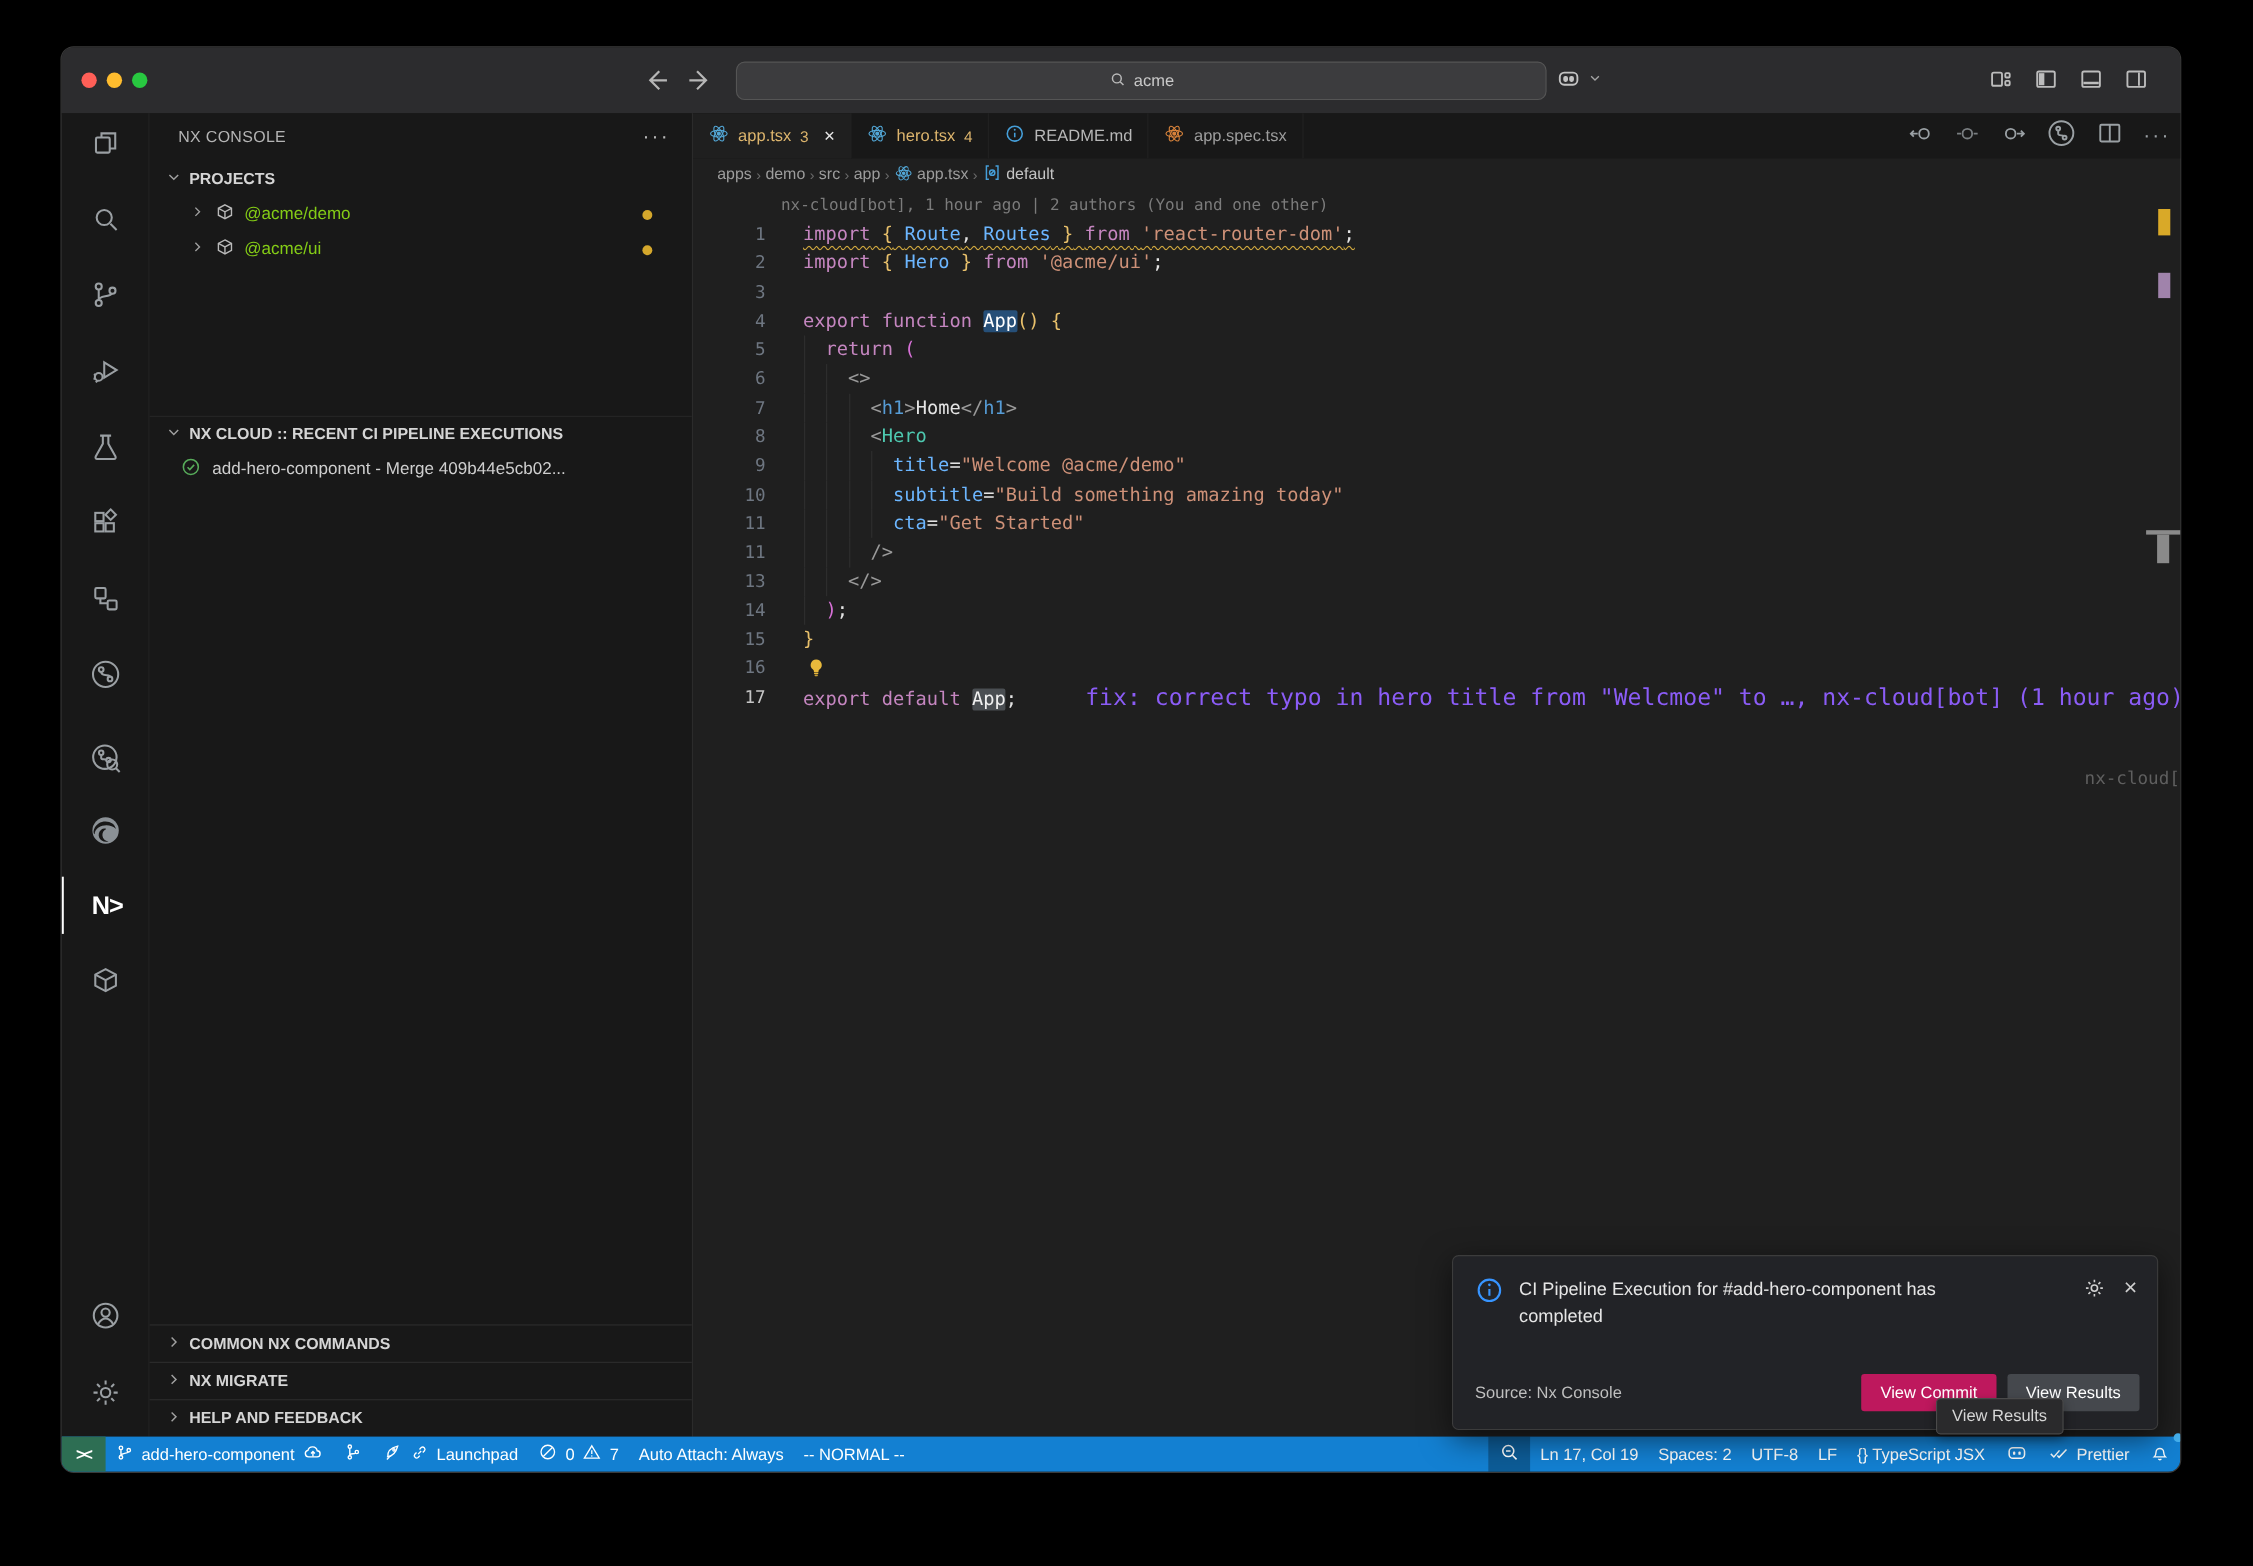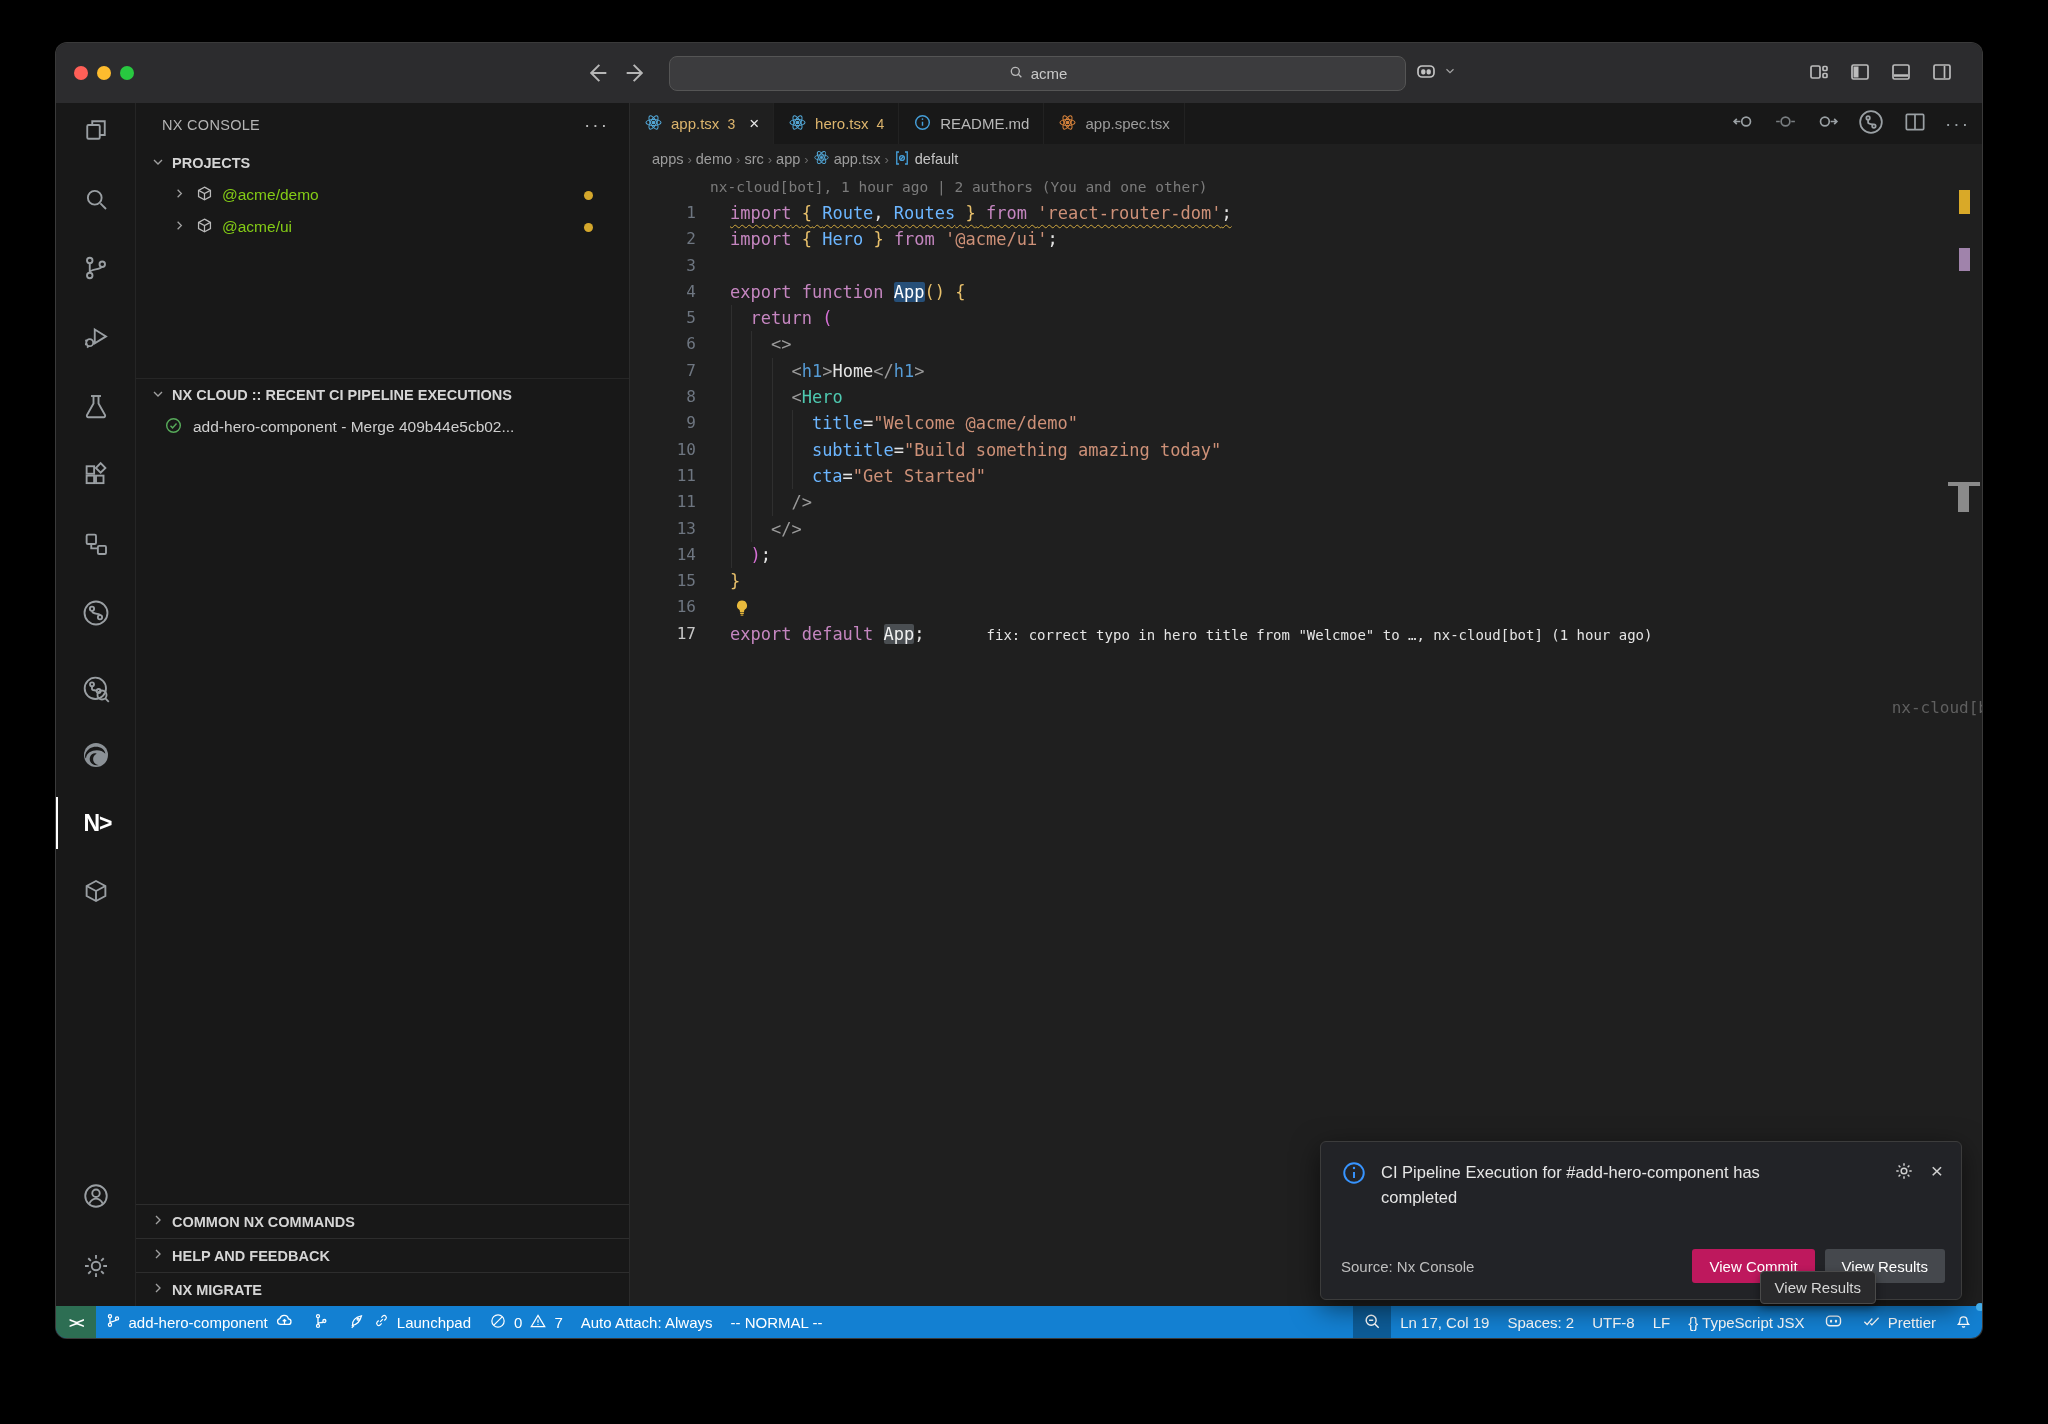--- a/index.html
+++ b/index.html
@@ -55,21 +55,21 @@
   .ln.cur{color:#c6c6c6;}
   .lc{margin-left:34px;position:relative;}
   .guide{position:absolute;top:0;bottom:0;width:1px;background:#2f2f2f;}
   .tok-kw{color:#c586c0;} .tok-gold{color:#e8c06b;} .tok-pink{color:#d670d6;}
   .tok-ent{color:#6cb6ff;} .tok-tag{color:#569cd6;} .tok-cmp{color:#4ec9b0;}
   .tok-attr{color:#6cb6ff;} .tok-str{color:#ce9178;} .tok-pun{color:#9a9a9a;} .tok-txt{color:#e4e4e4;}
   .tok-hlb{background:#264f78;color:#fff;border-radius:2px;}
   .tok-hlg{background:#4a4e52;color:#f0f0f0;border-radius:2px;}
   .squiggle{text-decoration:underline wavy #cfa73e;text-decoration-thickness:1.3px;text-underline-offset:5px;}
   .bulb{display:inline-block;vertical-align:middle;margin-left:2px;}
-  .inline-blame{color:#e5e5e5;font-size:14px;margin-left:62px;}
+  .inline-blame{color:#8b5cf6;font-size:21px;margin-left:62px;}
   .right-edge-text{position:absolute;right:-6px;top:524px;color:#5f5f5f;font-size:16px;white-space:pre;}
   .ruler-mark{position:absolute;right:12px;width:11px;}
   
   .statusbar{position:absolute;left:0;right:0;bottom:0;height:32px;background:#1380d2;display:flex;align-items:center;color:#fff;font-size:15px;}
   .sb-item{display:flex;align-items:center;gap:7px;padding:0 9px;height:100%;}
   .sb-remote{background:#2d6e53;padding:0 13px;font-weight:bold;letter-spacing:-2px;font-size:15px;}
   .sb-right{margin-left:auto;display:flex;align-items:center;height:100%;}
   .sb-zoom{background:rgba(0,0,0,.28);}
   .bell-wrap{position:relative;}
   .bell-dot{position:absolute;right:-2px;top:-3px;width:8px;height:8px;border-radius:50%;background:#46b2f0;}
@@ -315,27 +315,27 @@
         <div class="sec-header">
           <span><svg viewBox="0 0 24 24" width="16" height="16" fill="none" stroke="#a0a0a0" stroke-width="2">
                 <path d="M9 6l6 6-6 6"></path>
               </svg></span>
           <span>COMMON NX COMMANDS</span>
         </div>
         <div class="sec-header">
           <span><svg viewBox="0 0 24 24" width="16" height="16" fill="none" stroke="#a0a0a0" stroke-width="2">
                 <path d="M9 6l6 6-6 6"></path>
               </svg></span>
-          <span>HELP AND FEEDBACK</span>
+          <span>NX MIGRATE</span>
         </div>
         <div class="sec-header">
           <span><svg viewBox="0 0 24 24" width="16" height="16" fill="none" stroke="#a0a0a0" stroke-width="2">
                 <path d="M9 6l6 6-6 6"></path>
               </svg></span>
-          <span>NX MIGRATE</span>
+          <span>HELP AND FEEDBACK</span>
         </div>
       </div>
     </div>
 
     <div class="editor">
       <div class="tabbar">
         <div class="tab active">
           <span><svg viewBox="0 0 24 24" width="19" height="19" fill="none" stroke="#53a8d8" stroke-width="1.3">
                 <ellipse cx="12" cy="12" rx="9.5" ry="3.8"></ellipse>
                 <ellipse cx="12" cy="12" rx="9.5" ry="3.8" transform="rotate(60 12 12)"></ellipse>

